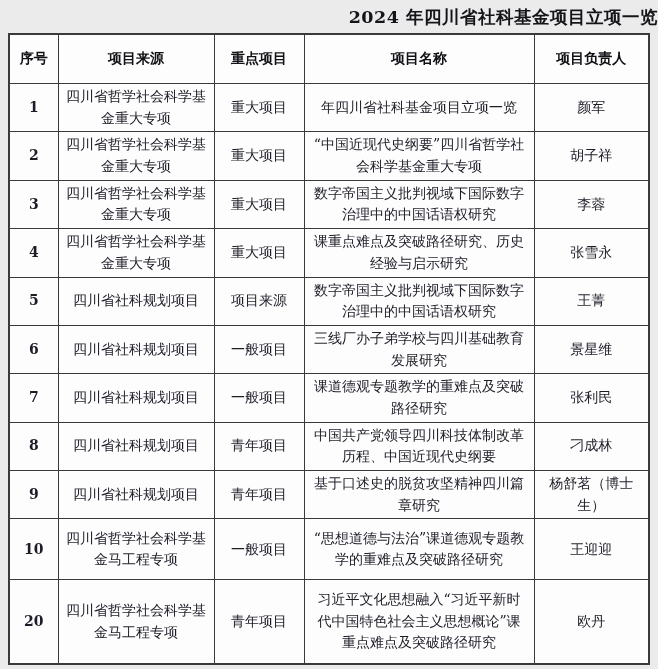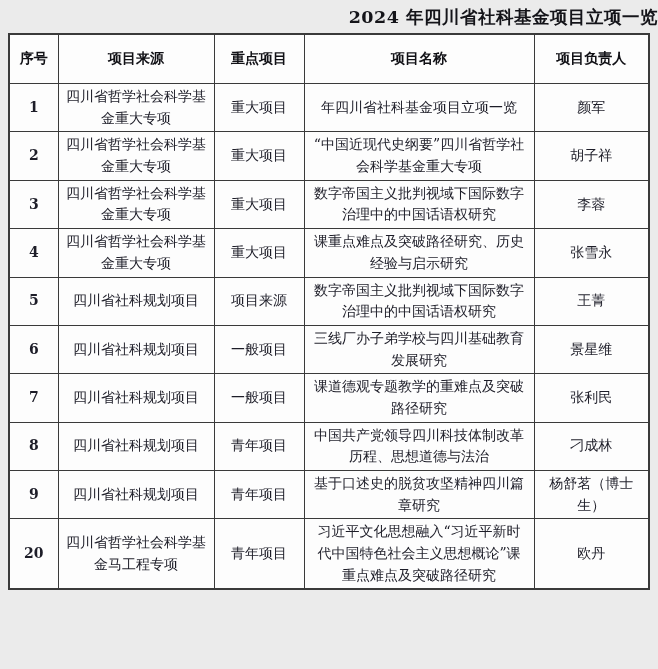--- a/index.html
+++ b/index.html
@@ -140,32 +140,39 @@
       <td class="cell-source">四川省社科规划项目</td>
       <td class="cell-type">一般项目</td>
       <td class="cell-name">课道德观专题教学的重难点及突破路径研究</td>
       <td class="cell-leader">张利民</td>
     </tr>
 
     <tr>
       <td class="cell-no">8</td>
       <td class="cell-source">四川省社科规划项目</td>
       <td class="cell-type">青年项目</td>
-      <td class="cell-name">中国共产党领导四川科技体制改革历程、思想道德与法治</td>
+      <td class="cell-name">中国共产党领导四川科技体制改革历程、中国近现代史纲要</td>
       <td class="cell-leader">刁成林</td>
     </tr>
 
     <tr>
       <td class="cell-no">9</td>
       <td class="cell-source">四川省社科规划项目</td>
       <td class="cell-type">青年项目</td>
       <td class="cell-name">基于口述史的脱贫攻坚精神四川篇章研究</td>
       <td class="cell-leader">杨舒茗（博士生）</td>
     </tr>
 
+    <tr>
+      <td class="cell-no">10</td>
+      <td class="cell-source">四川省哲学社会科学基金马工程专项</td>
+      <td class="cell-type">一般项目</td>
+      <td class="cell-name">“思想道德与法治”课道德观专题教学的重难点及突破路径研究</td>
+      <td class="cell-leader">王迎迎</td>
+    </tr>
 
     <tr>
       <td class="cell-no">20</td>
       <td class="cell-source">四川省哲学社会科学基金马工程专项</td>
       <td class="cell-type">青年项目</td>
       <td class="cell-name">习近平文化思想融入“习近平新时代中国特色社会主义思想概论”课重点难点及突破路径研究</td>
       <td class="cell-leader">欧丹</td>
     </tr>
   </tbody>
   </table>

